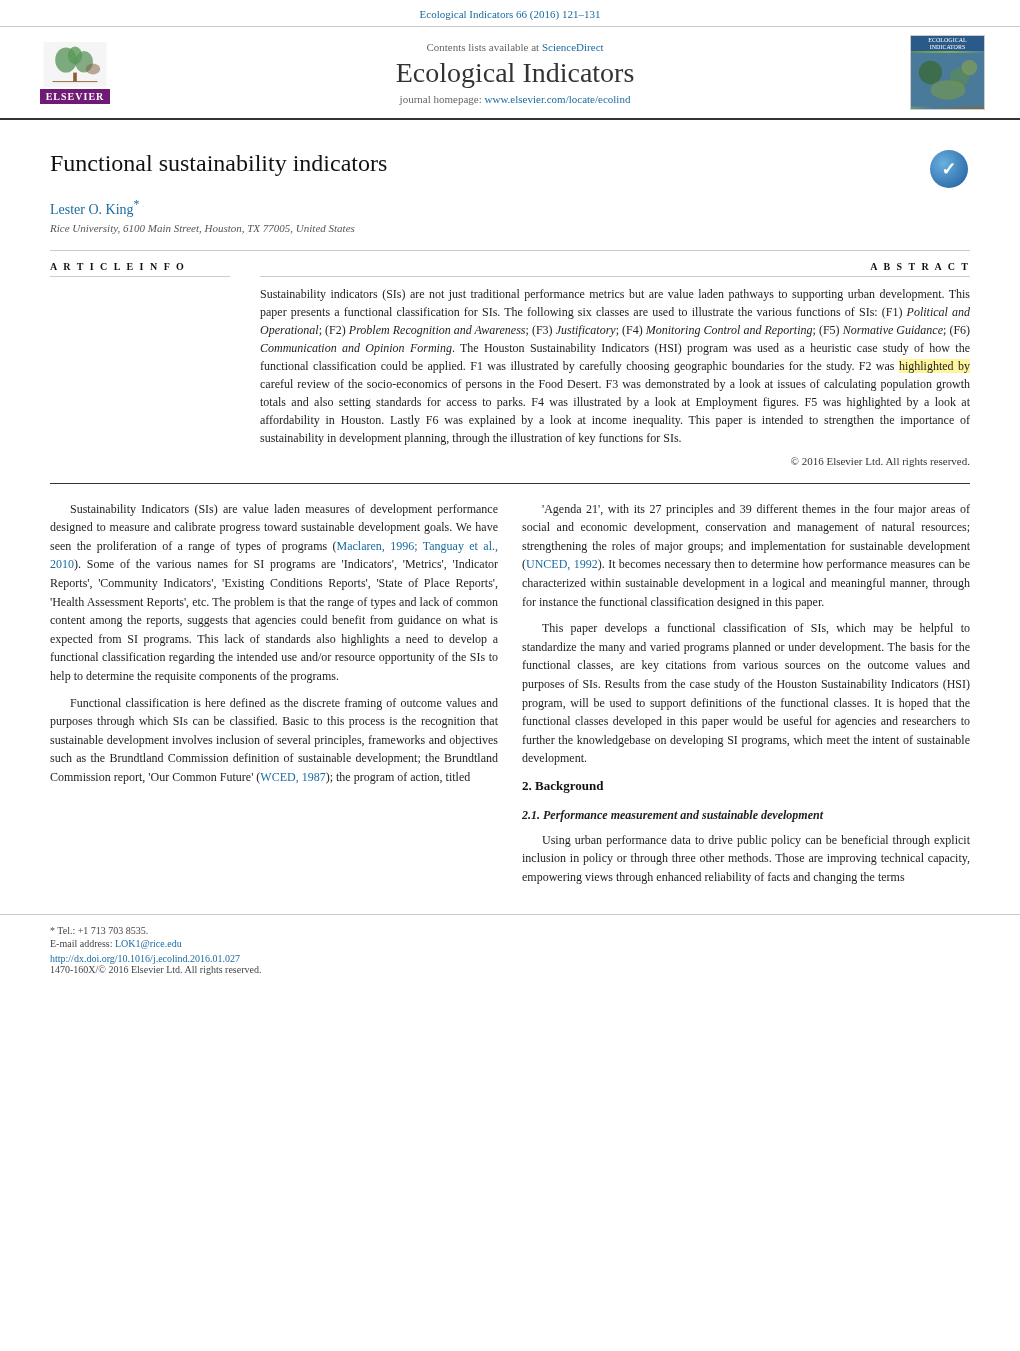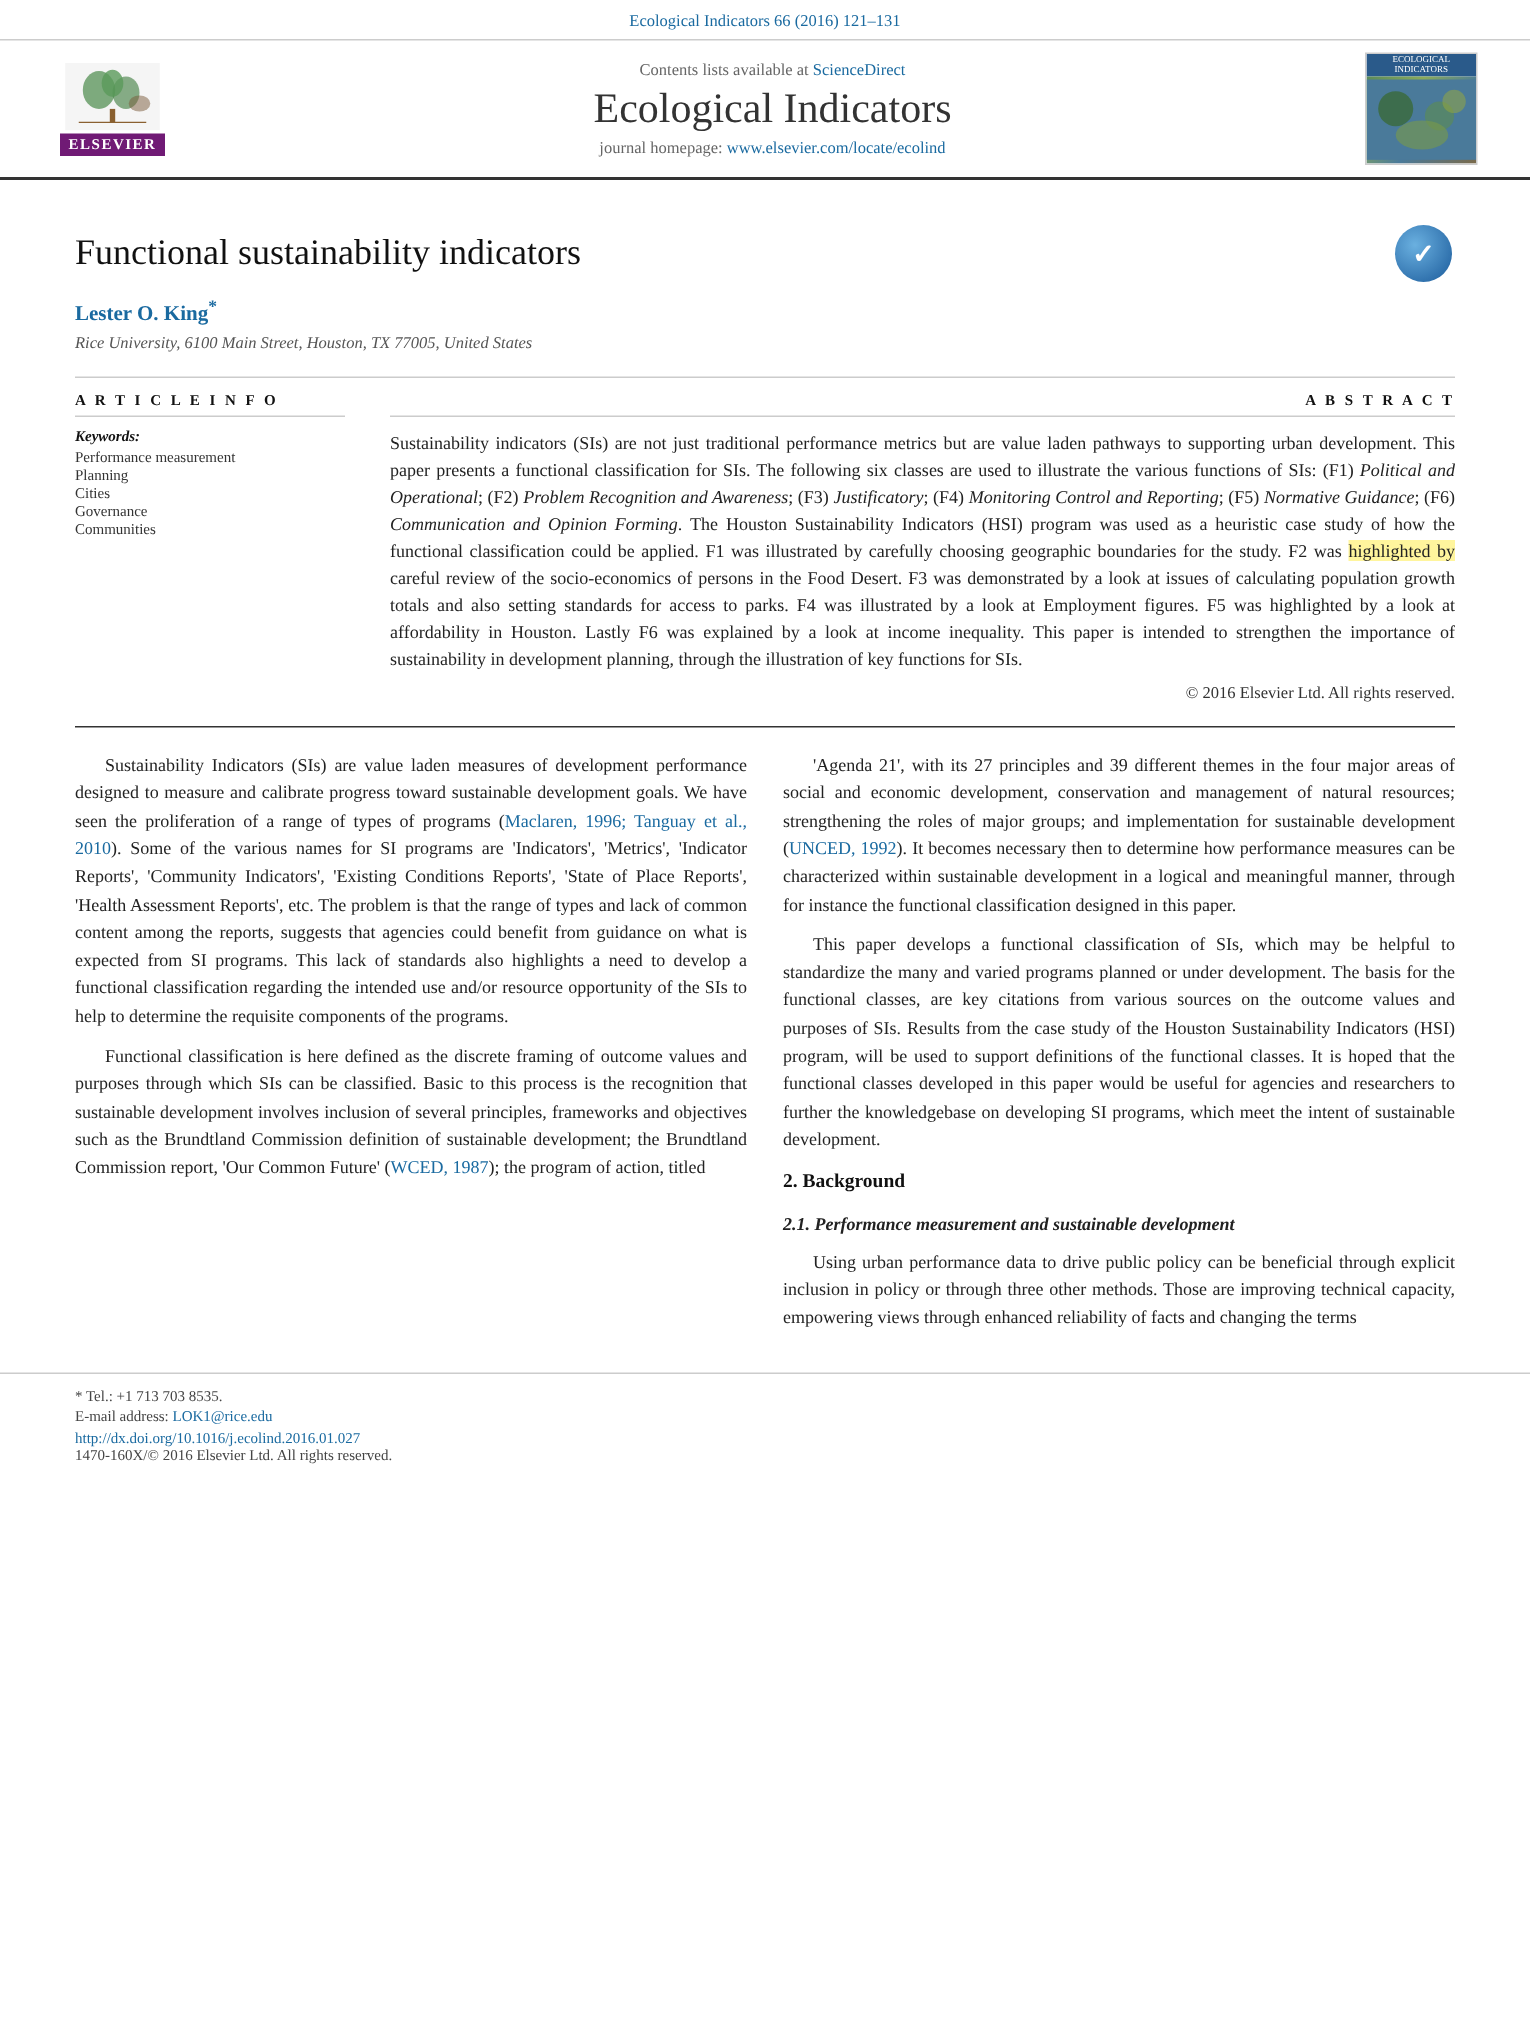--- a/index.html
+++ b/index.html
@@ -126,21 +126,21 @@
       position: relative;
     }
 
     
     .main-content {
       padding: 20px 50px 20px 50px;
     }
 
     .article-title-section {
       display: flex;
-      align-items: center;
+      align-items: flex-start;
       margin-bottom: 10px;
       margin-top: 10px;
     }
 
     .article-title {
       font-size: 24px;
       font-weight: normal;
       color: #111;
       flex: 1;
       font-family: 'Times New Roman', Times, serif;
@@ -165,21 +165,20 @@
     .crossmark-inner {
       color: #fff;
       font-size: 18px;
       font-weight: bold;
     }
 
     .author-line {
       font-size: 14px;
       color: #1a6aa0;
       margin-bottom: 4px;
-      font-weight: bold;
     }
 
     .author-line sup {
       color: #1a6aa0;
     }
 
     .affiliation {
       font-size: 11px;
       font-style: italic;
       color: #555;
@@ -420,28 +419,20 @@
   <div class="affiliation">Rice University, 6100 Main Street, Houston, TX 77005, United States</div>
 
   <hr class="divider">
 
   <div class="info-abstract">
 
     <div class="article-info">
       <div class="info-section-title">A R T I C L E   I N F O</div>
 
 
-      <div class="info-subsection">
-        <div class="keywords-label">Keywords:</div>
-        <span class="keyword">Performance measurement</span>
-        <span class="keyword">Planning</span>
-        <span class="keyword">Cities</span>
-        <span class="keyword">Governance</span>
-        <span class="keyword">Communities</span>
-      </div>
     </div>
 
     <div class="abstract-section">
       <div class="abstract-title">A B S T R A C T</div>
       <div class="abstract-text">
         Sustainability indicators (SIs) are not just traditional performance metrics but are value laden pathways to supporting urban development. This paper presents a functional classification for SIs. The following six classes are used to illustrate the various functions of SIs: (F1) <em>Political and Operational</em>; (F2) <em>Problem Recognition and Awareness</em>; (F3) <em>Justificatory</em>; (F4) <em>Monitoring Control and Reporting</em>; (F5) <em>Normative Guidance</em>; (F6) <em>Communication and Opinion Forming</em>. The Houston Sustainability Indicators (HSI) program was used as a heuristic case study of how the functional classification could be applied. F1 was illustrated by carefully choosing geographic boundaries for the study. F2 was <span class="highlight-yellow">highlighted by</span> careful review of the socio-economics of persons in the Food Desert. F3 was demonstrated by a look at issues of calculating population growth totals and also setting standards for access to parks. F4 was illustrated by a look at Employment figures. F5 was highlighted by a look at affordability in Houston. Lastly F6 was explained by a look at income inequality. This paper is intended to strengthen the importance of sustainability in development planning, through the illustration of key functions for SIs.
       </div>
       <div class="copyright-line">© 2016 Elsevier Ltd. All rights reserved.</div>
     </div>
 

